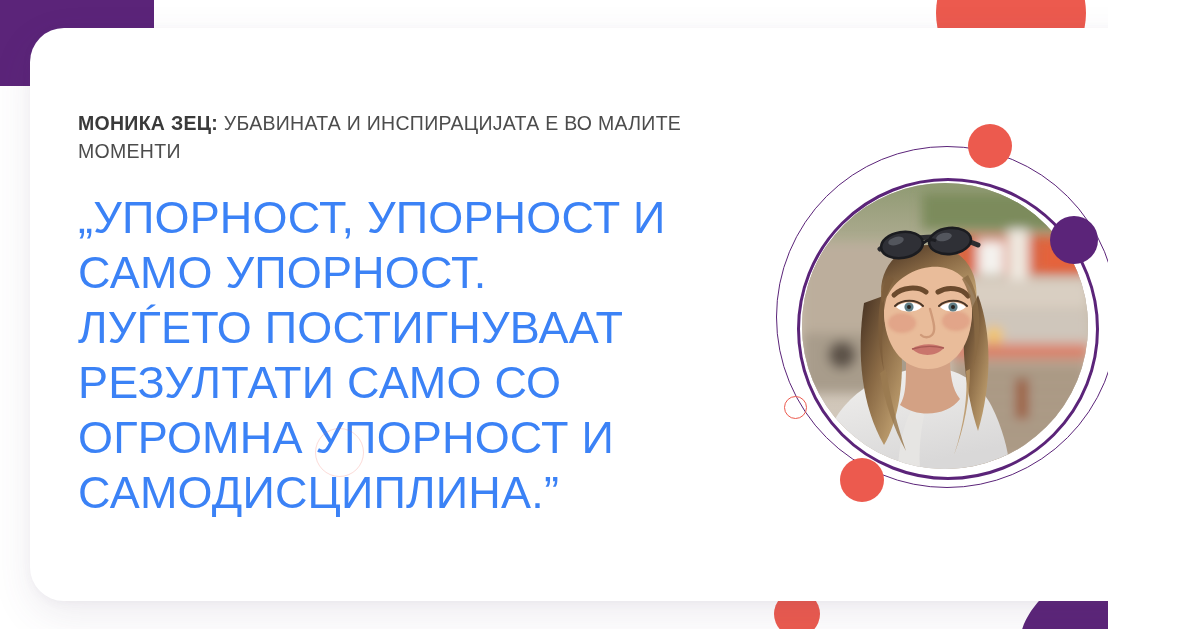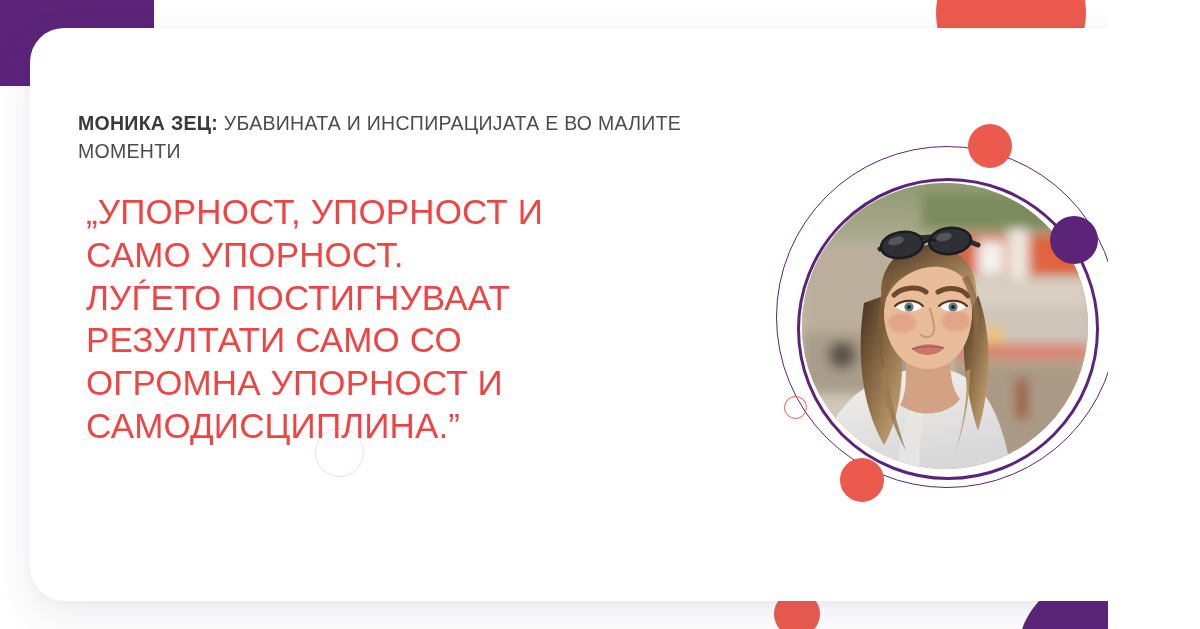--- a/index.html
+++ b/index.html
@@ -92,25 +92,25 @@
     color: #4c4c4c;
     margin: 0 0 26px 0;
     font-weight: 400;
   }
   #eyebrow .lead {
     font-weight: 700;
     color: #3a3a3a;
   }
 
   #quote {
-    margin: 8px;
-    font-size: 35px;
+    margin: 0;
+    font-size: 45px;
     line-height: 1.22;
     letter-spacing: 0.004em;
-    color: #ef4444;
+    color: #3b82f6;
     font-weight: 400;
     white-space: pre-line;
   }
 
   
   .ghost-ring {
     position: absolute;
     left: 285px;
     top: 400px;
     width: 47px;

